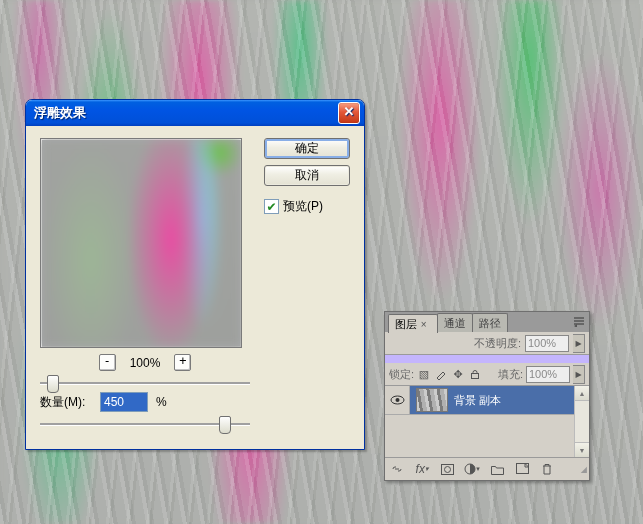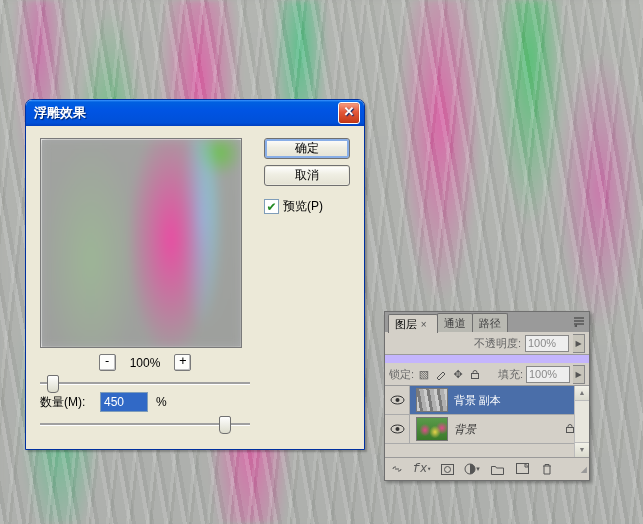--- a/index.html
+++ b/index.html
@@ -282,21 +282,20 @@
     border-left: none;
     font-size: 8px; color: #555;
     display: flex; align-items: center; justify-content: center;
   }
 
   .layer-list {
     flex: 1;
     background: #d4d0c8;
     overflow: hidden;
     position: relative;
-    font-family: Liberation Serif, serif;
   }
   .layer-row {
     display: flex; align-items: center;
     height: 28px;
     border-bottom: 1px solid #aaa;
     padding: 0 14px 0 0;
   }
   .layer-row.selected { background: #4a6ea9; color: #fff;}
   .eye-col {
     width: 24px; height: 100%;
@@ -457,49 +456,33 @@
     <div class="layer-row selected">
       <div class="eye-col">
         <svg width="15" height="10">
             <ellipse cx="7.5" cy="5" rx="6.5" ry="4" fill="none" stroke="#333"></ellipse>
             <circle cx="7.5" cy="5" r="2" fill="#333"></circle>
           </svg>
       </div>
       <div class="thumb-col"></div>
       <span class="layer-name">背景 副本</span>
     </div>
-    <div class="layer-row">
-      <div class="eye-col">
-        <svg width="15" height="10">
-            <ellipse cx="7.5" cy="5" rx="6.5" ry="4" fill="none" stroke="#333"></ellipse>
-            <circle cx="7.5" cy="5" r="2" fill="#333"></circle>
-          </svg>
-      </div>
-      <div class="thumb-col photo"></div>
-      <span class="layer-name">背景</span>
-      <span class="lock-col">
-        <svg width="10" height="11">
-            <rect x="1.5" y="4.5" width="7" height="5" fill="none" stroke="#555"></rect>
-            <path d="M3 4.5v-1a2 2 0 014 0v1" fill="none" stroke="#555"></path>
-          </svg>
-      </span>
-    </div>
     <div class="panel-sb">
       <div class="cap">▲</div>
       <div class="cap bottom">▼</div>
     </div>
   </div>
 
   <div class="panel-footer">
     <div class="ic">
         <svg width="14" height="12">
           <path d="M3 6a2 2 0 012-2h1M11 6a2 2 0 01-2 2H8M5 6h4" stroke="#555" fill="none"></path>
         </svg>
       </div>
-    <div class="ic" style="font-style:italic;font-family:Liberation Mono, monospace;font-size:12px">fx<span style="font-size:7px">▾</span></div>
+    <div class="ic" style="font-style:italic;font-family:Liberation Sans, sans-serif;font-size:12px">fx<span style="font-size:7px">▾</span></div>
     <div class="ic">
         <svg width="13" height="11">
           <rect x="0.5" y="0.5" width="12" height="10" fill="none" stroke="#555"></rect>
           <circle cx="6.5" cy="5.5" r="3" fill="none" stroke="#555"></circle>
         </svg>
       </div>
     <div class="ic">
         <svg width="12" height="12">
           <circle cx="6" cy="6" r="5" fill="none" stroke="#555"></circle>
           <path d="M6 1a5 5 0 010 10z" fill="#555"></path>

